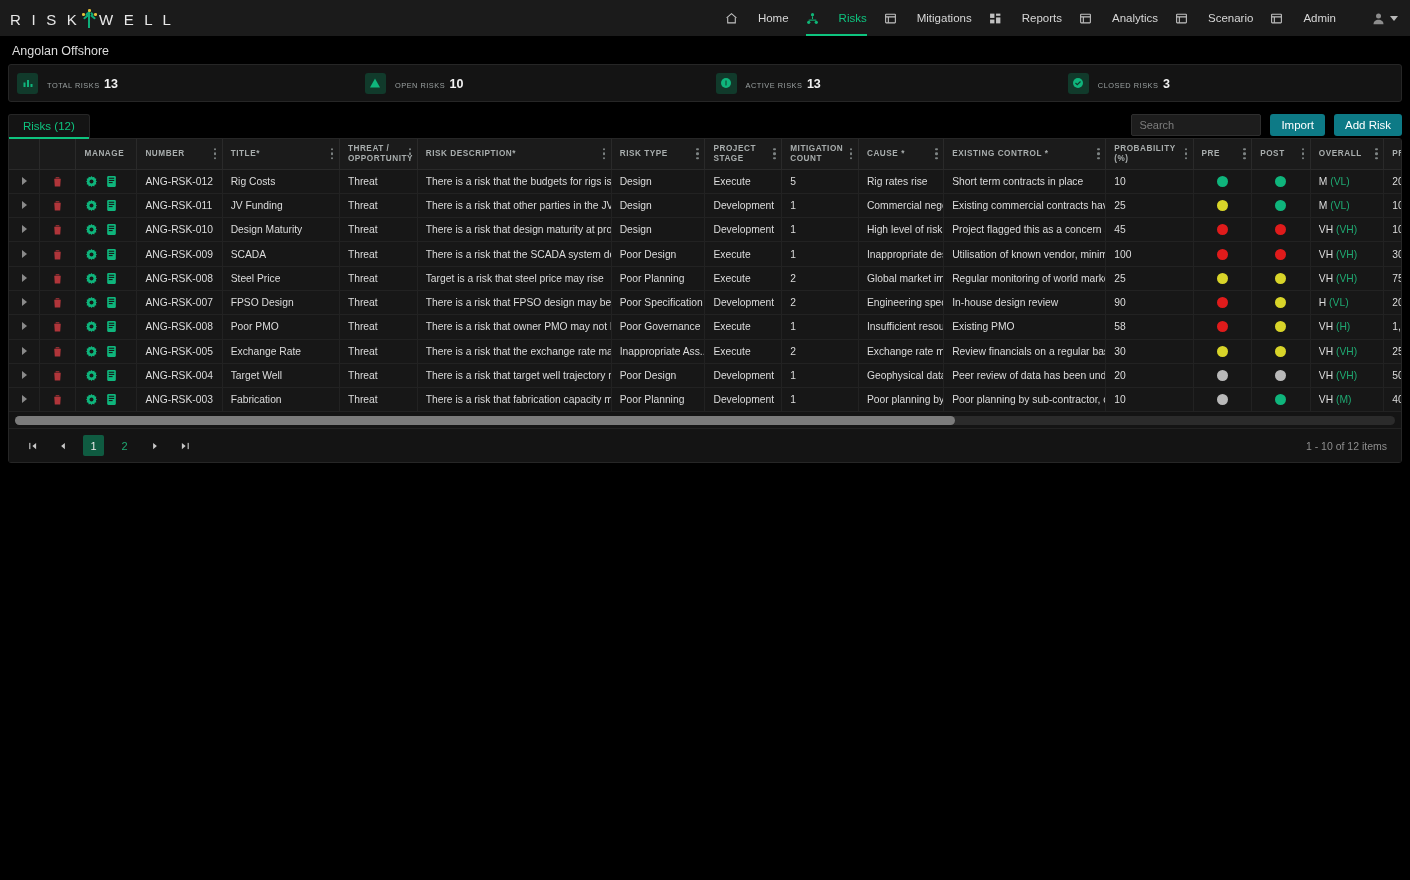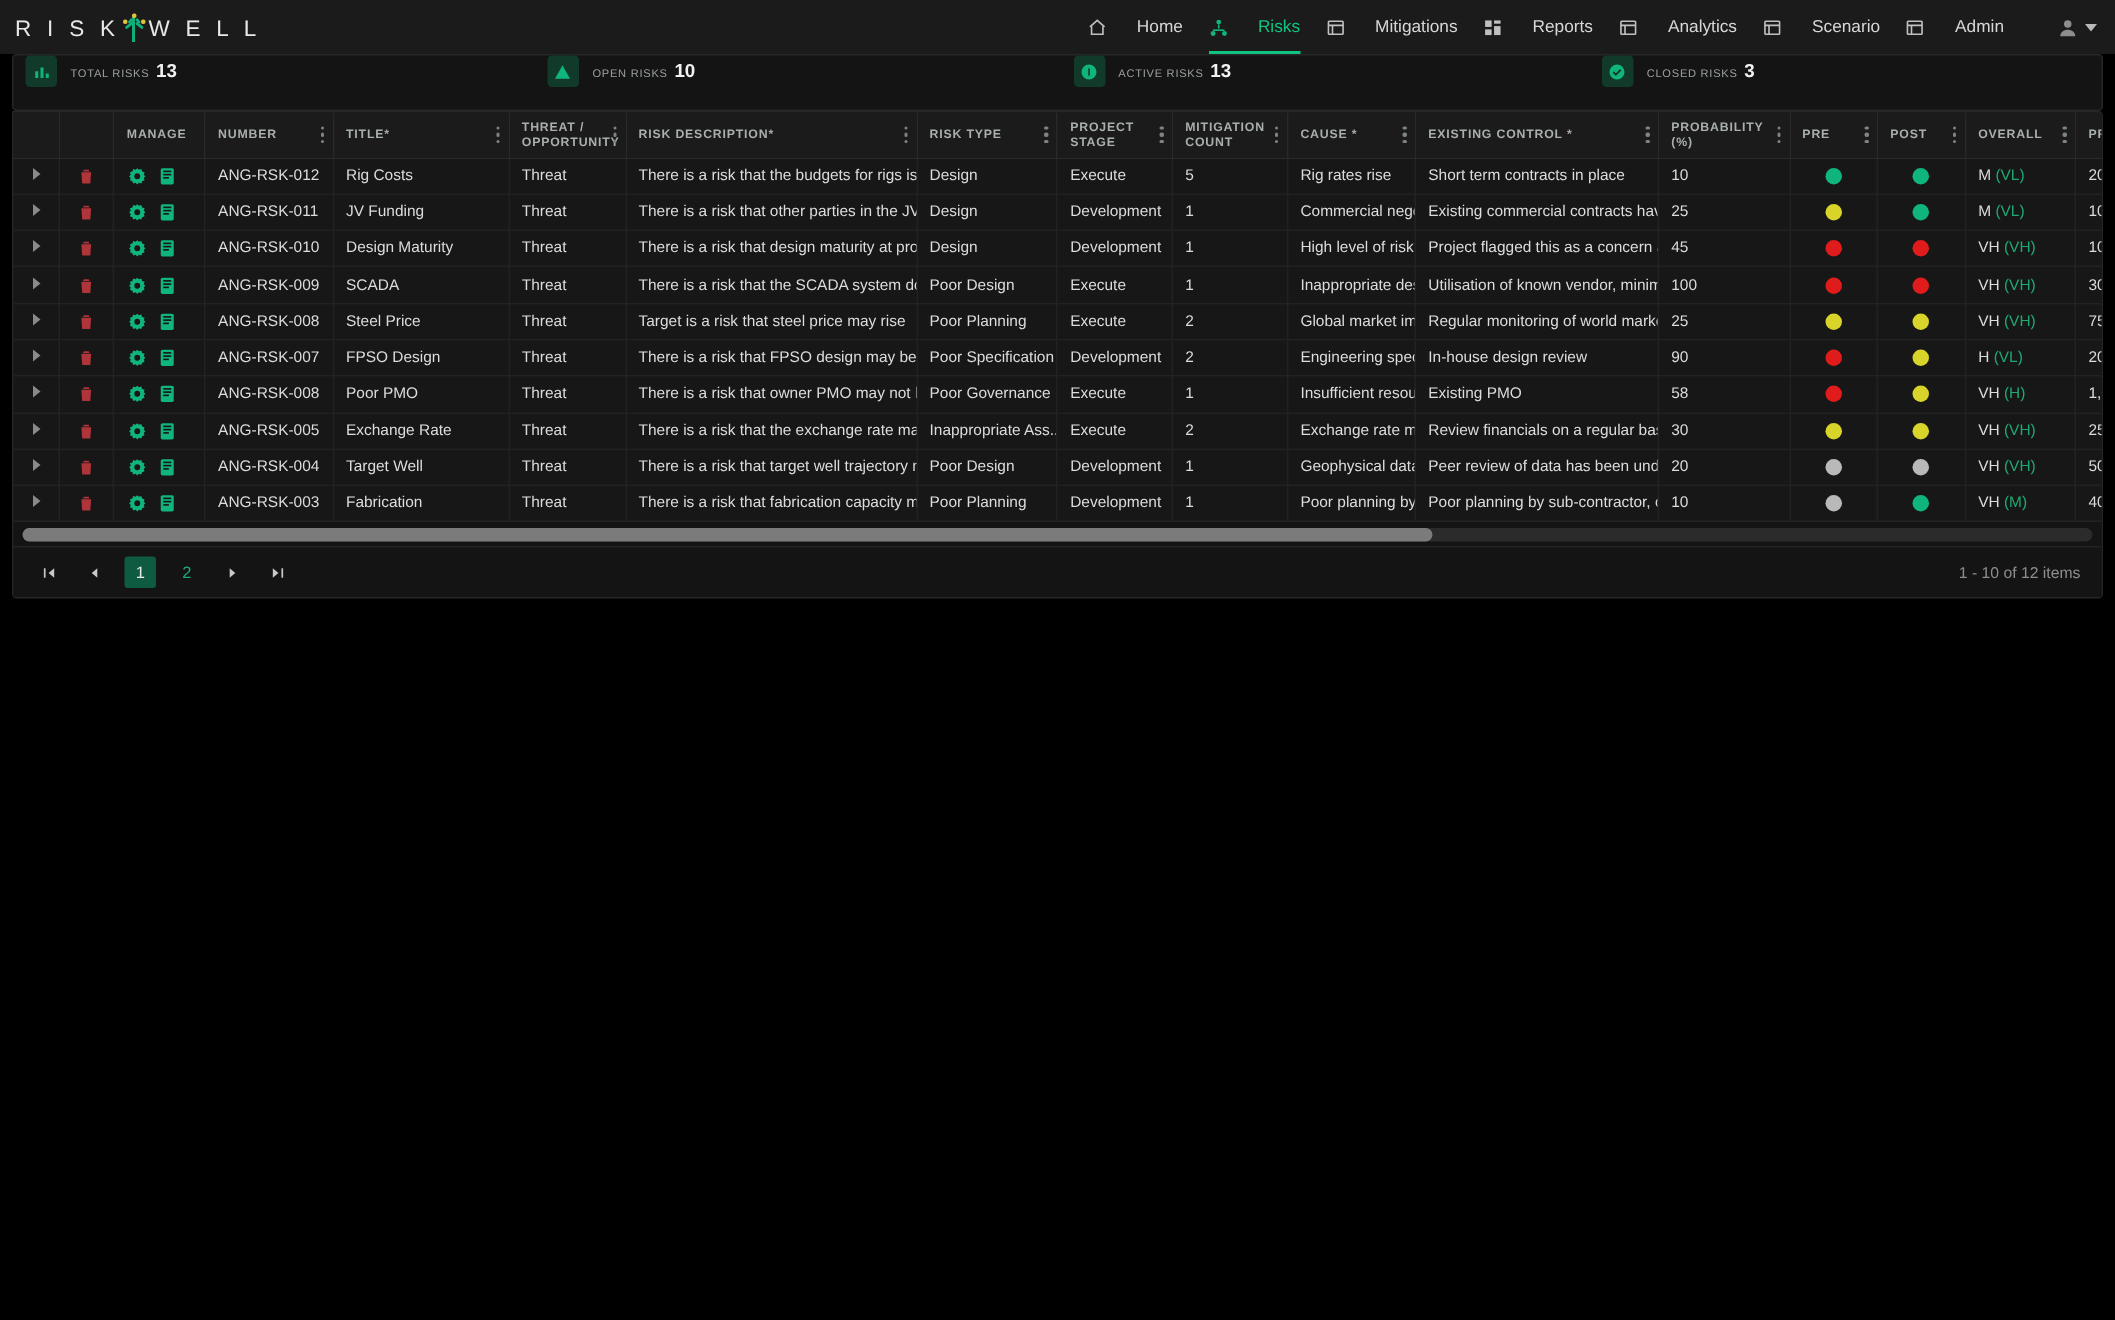--- a/index.html
+++ b/index.html
@@ -59,21 +59,21 @@
   .page-wrap { background: #000; padding: 0 8px; }
   .ctx-title {
     font-size: 12.5px; color: #dcdcdc; padding: 8px 4px 6px 4px;
   }
   .stats-bar {
     background: #141414;
     border: 1px solid #262626;
     border-radius: 3px;
     height: 38px;
     display: flex;
-    align-items: flex-start;
+    align-items: center;
     padding: 0 6px 0 8px;
     gap: 0;
   }
   .stat {
     display: flex; align-items: center; gap: 9px;
     flex: 0 0 auto;
   }
   .stat-ico {
     width: 21px; height: 21px; border-radius: 3px;
     background: #113a2b;
@@ -286,20 +286,21 @@
           <circle cx="12" cy="8" r="4"></circle>
           <path d="M4 21c0-4.4 3.6-7 8-7s8 2.6 8 7z"></path>
         </svg>
       <span class="caret"></span>
     </div>
   </div>
 </div>
 
 <div class="page-wrap">
 
+  <div class="ctx-title">Angolan Offshore</div>
 
   <div class="stats-bar">
     <div class="stat">
       <span class="stat-ico">
         <svg viewBox="0 0 24 24" fill="#0fb57c">
             <rect x="3" y="11" width="4" height="9"></rect>
             <rect x="10" y="6" width="4" height="14"></rect>
             <rect x="17" y="14" width="4" height="6"></rect>
           </svg>
       </span>
@@ -342,20 +343,30 @@
           </svg>
       </span>
       <span class="stat-txt">
         <span class="stat-label">CLOSED RISKS</span>
         <span class="stat-val">3</span>
       </span>
     </div>
 
   </div>
 
+  <div class="tabrow">
+    <div class="tabs">
+      <div class="tab">Risks (12)</div>
+    </div>
+    <div class="tabrow-right">
+      <input class="search-input" type="text" placeholder="Search" style="">
+      <button class="btn-sm">Import</button>
+      <button class="btn-sm">Add Risk</button>
+    </div>
+  </div>
 
   <div class="grid-shell">
     <div class="grid-scroll">
       <table class="grid">
         <thead>
           <tr>
             <th class="c-expand"></th>
             <th class="c-del"></th>
             <th class="c-manage">
               <span style="padding-left:9px;display:block">MANAGE</span>

